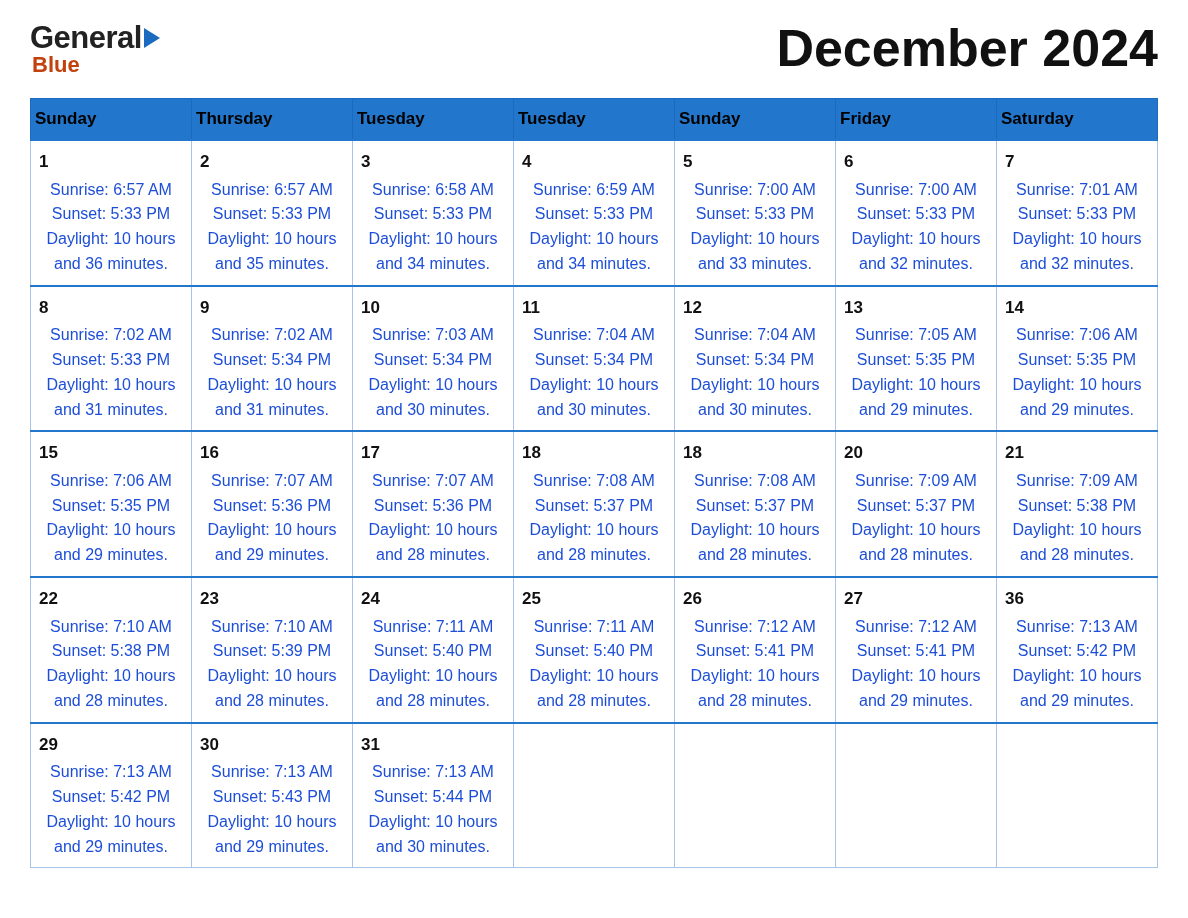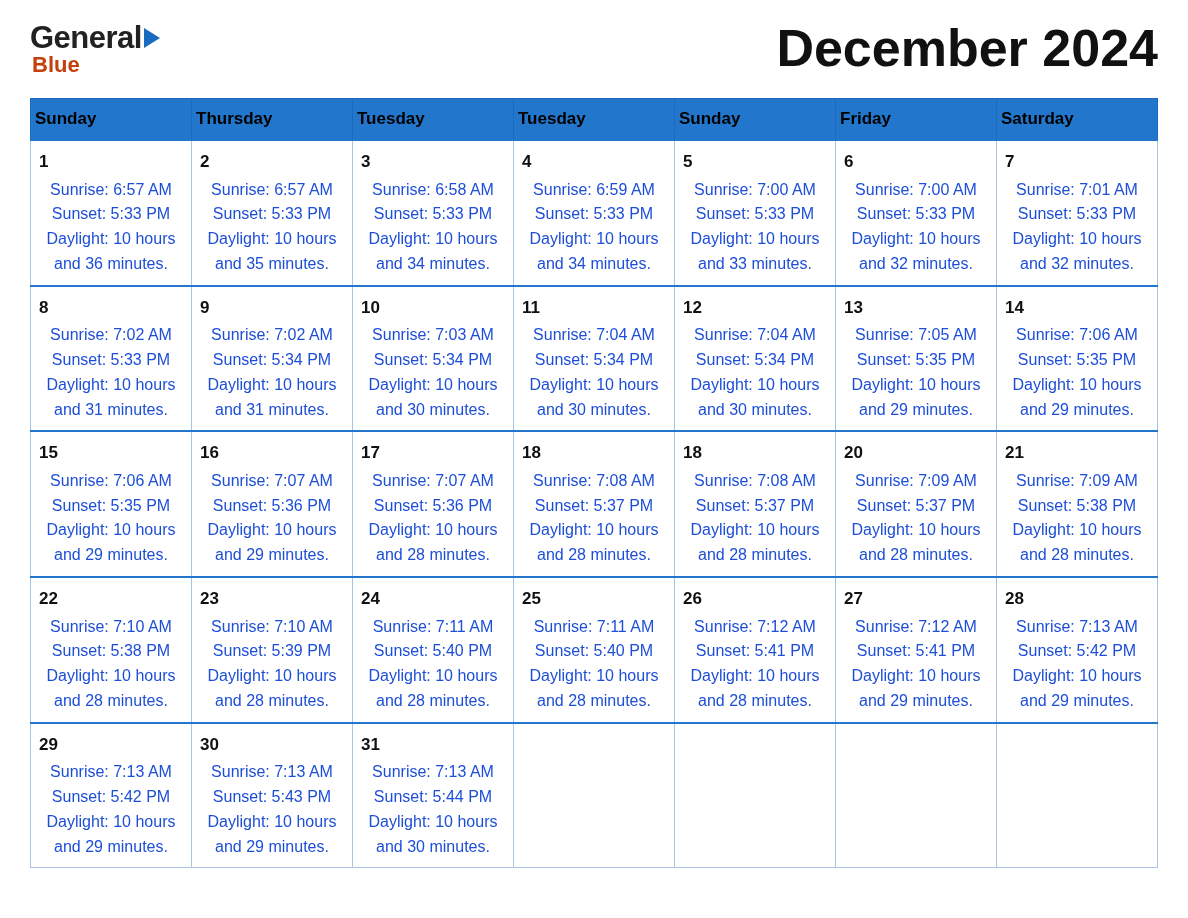--- a/index.html
+++ b/index.html
@@ -249,21 +249,21 @@
         </td>
         <td>
           <span class="day-number">26</span>
           <div class="day-info">Sunrise: 7:12 AM<br>Sunset: 5:41 PM<br>Daylight: 10 hours<br>and 28 minutes.</div>
         </td>
         <td>
           <span class="day-number">27</span>
           <div class="day-info">Sunrise: 7:12 AM<br>Sunset: 5:41 PM<br>Daylight: 10 hours<br>and 29 minutes.</div>
         </td>
         <td>
-          <span class="day-number">28</span>
+          <span class="day-number">36</span>
           <div class="day-info">Sunrise: 7:13 AM<br>Sunset: 5:42 PM<br>Daylight: 10 hours<br>and 29 minutes.</div>
         </td>
       </tr>
       <tr>
         <td>
           <span class="day-number">29</span>
           <div class="day-info">Sunrise: 7:13 AM<br>Sunset: 5:42 PM<br>Daylight: 10 hours<br>and 29 minutes.</div>
         </td>
         <td>
           <span class="day-number">30</span>

